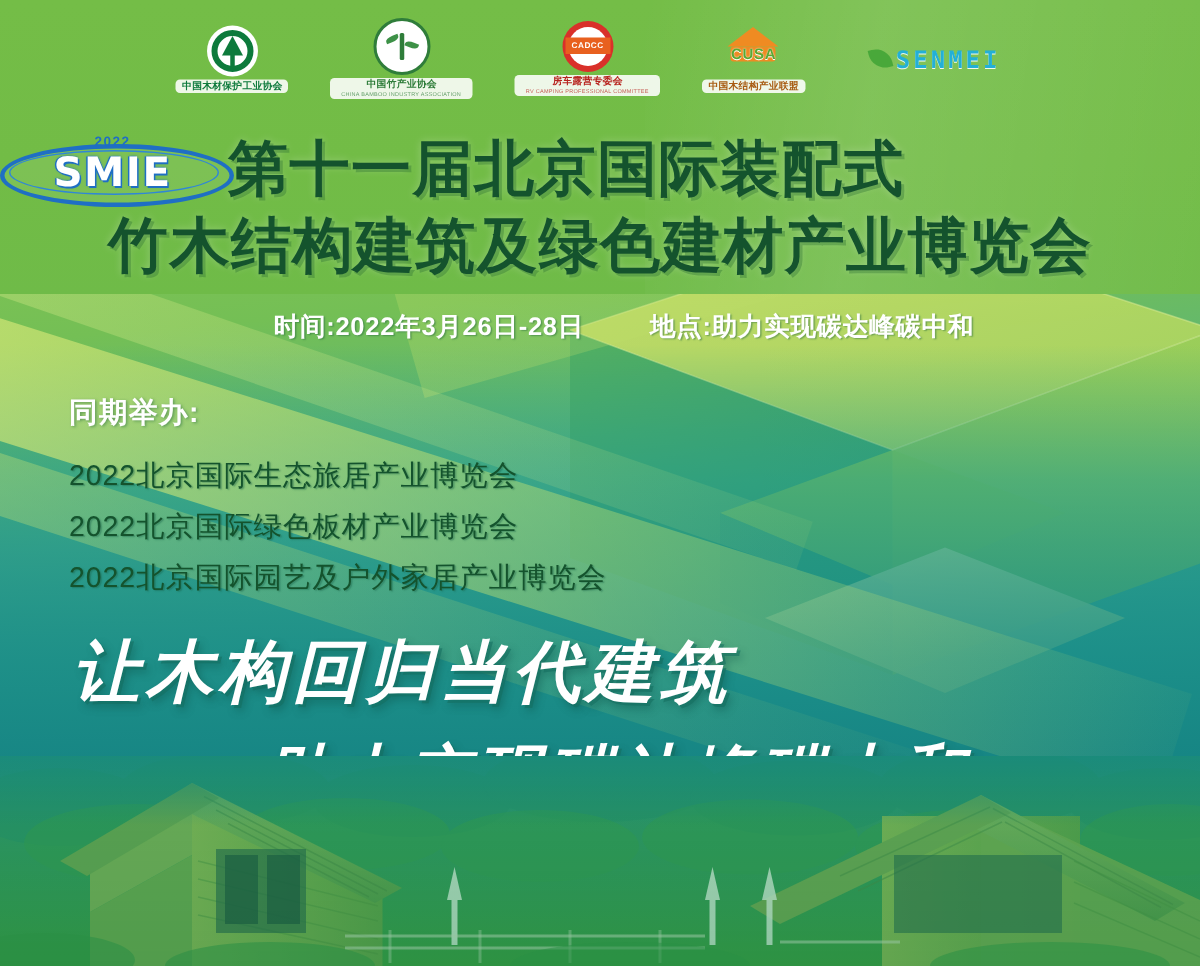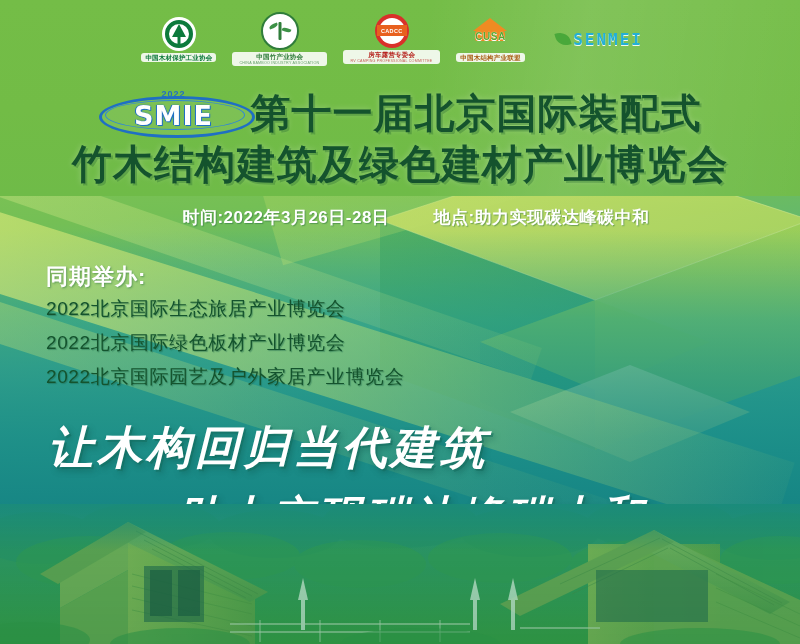--- a/index.html
+++ b/index.html
@@ -55,21 +55,21 @@
   }
   .ribbon-d{
     left:250px;top:150px;width:640px;height:120px;
     background:linear-gradient(90deg,rgba(190,222,105,.30),rgba(168,212,100,.05));
     transform:rotate(-16deg);
   }
 
   
   .logo-strip{
     position:absolute;left:0;top:0;width:800px;height:78px;
-    display:flex;align-items:center;justify-content:center;gap:16px;
+    display:flex;align-items:center;justify-content:center;gap:28px;
   }
   .logo{
     position:relative;
     display:flex;flex-direction:column;align-items:center;justify-content:flex-start;
   }
   .logo-mark{
     width:34px;height:34px;border-radius:50%;
     display:flex;align-items:center;justify-content:center;
     position:relative;
   }
@@ -157,21 +157,21 @@
     border-radius:0 80% 0 80%;transform:rotate(-15deg);flex:0 0 auto;
   }
   .mark-senmei .word{
     color:#23b0d6;font-size:16px;font-weight:bold;letter-spacing:2px;
     font-family:"DejaVu Sans Mono","Liberation Mono",monospace;
     text-shadow:0 1px 0 rgba(255,255,255,.9);
   }
 
   
   .title-wrap{position:absolute;left:0;top:88px;width:800px;}
-  .title-row{display:flex;align-items:center;justify-content:center;gap:2px;}
+  .title-row{display:flex;align-items:center;gap:2px;}
 
   .smie{
     position:relative;width:150px;height:50px;flex:0 0 auto;
   }
   .smie .ellipse{
     position:absolute;left:0;top:8px;width:150px;height:36px;
     border:3px solid #1f6fc4;border-radius:50%;
     background:rgba(255,255,255,.08);
   }
   .smie .ellipse2{
@@ -204,22 +204,23 @@
   .meta{
     position:absolute;left:16px;top:206px;width:800px;
     display:flex;justify-content:center;gap:44px;
     color:#fff;font-size:17px;font-weight:bold;letter-spacing:.5px;
     text-shadow:1px 1px 1px rgba(30,100,60,.45);
   }
 
   
   .concurrent{position:absolute;left:46px;top:262px;}
   .concurrent-title{
-    color:#ffffff;font-size:22px;font-weight:bold;letter-spacing:1px;
+    color:#ffffff;font-size:19px;font-weight:bold;letter-spacing:1px;
     text-shadow:1px 1px 2px rgba(30,100,60,.5);
+    margin-bottom:13px;
   }
   .concurrent-list{list-style:none;margin:0;padding:0;}
   .concurrent-list li{
     color:#14532d;font-size:19px;line-height:34px;letter-spacing:.6px;
     text-shadow:1px 1px 1px rgba(25,95,70,.45);
     white-space:nowrap;
   }
 
   
   .slogan1,.slogan2{

